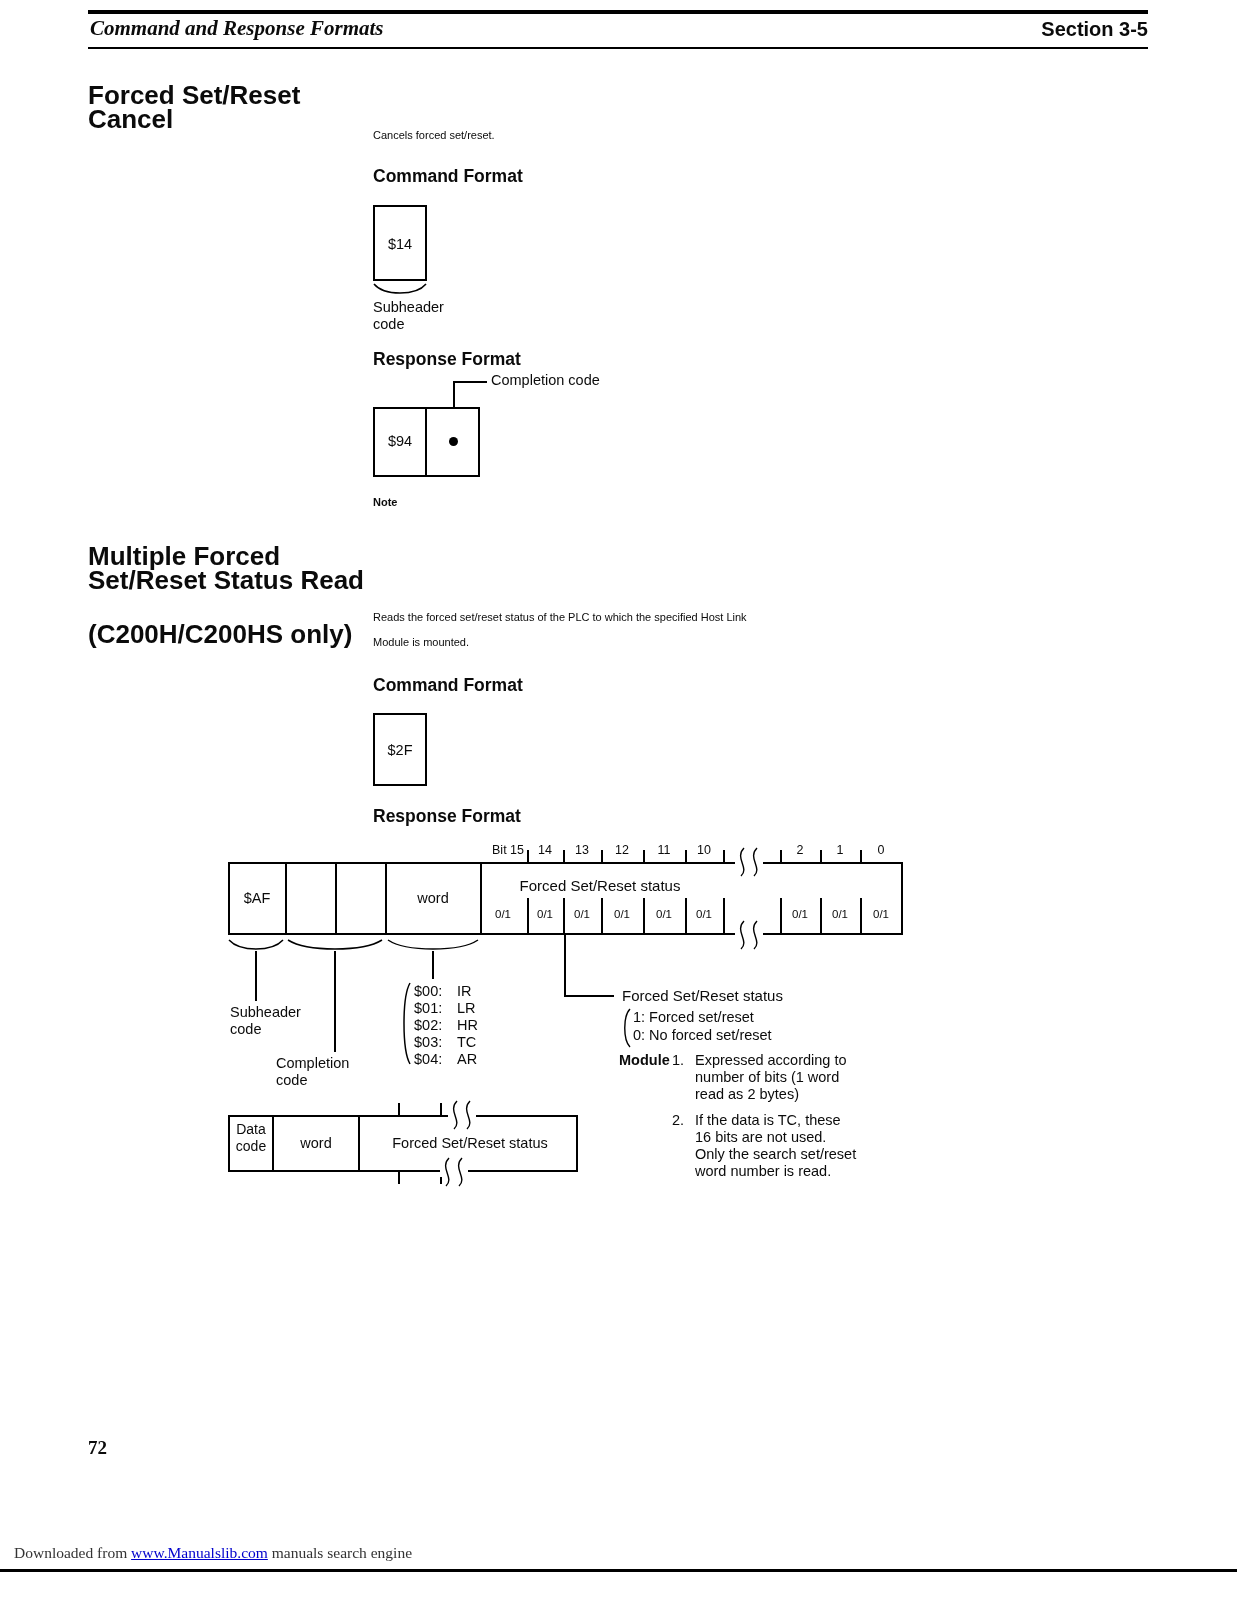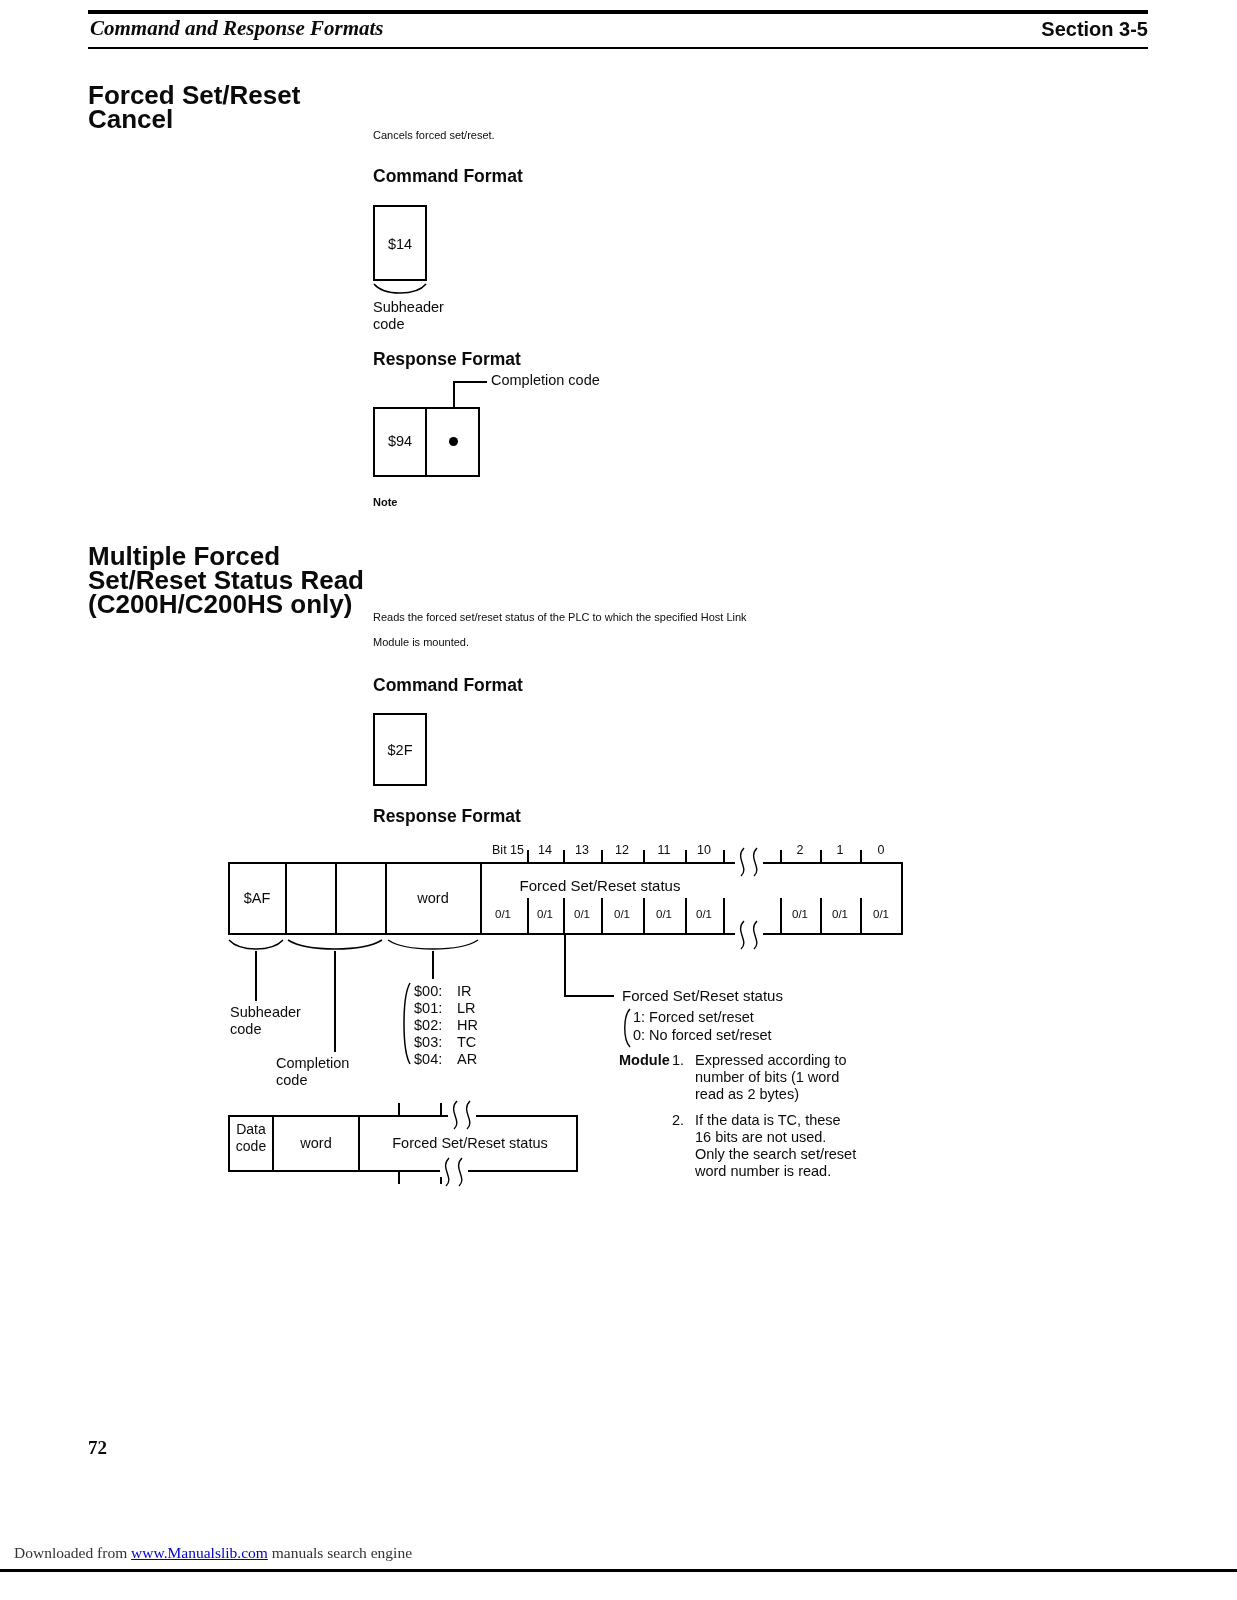--- a/index.html
+++ b/index.html
@@ -53,21 +53,21 @@
 
   <div class="rect" style="left:373px;top:407px;width:107px;height:70px"></div>
   <div class="vl" style="left:425px;top:409px;width:2px;height:66px"></div>
   <div class="t fs145 cx" style="left:400px;top:433px">$94</div>
   <div class="dot" style="left:449px;top:437px"></div>
 
   <div class="t b fs165" style="left:373px;top:496px">Note</div>
 
   <div class="t b fs195" style="left:88px;top:542px">Multiple Forced</div>
   <div class="t b fs195" style="left:88px;top:566px">Set/Reset Status Read</div>
-  <div class="t b fs195" style="left:88px;top:590px">(C200H/C200HS only)</div>
+  <div class="t b fs195" style="left:88px;top:620px">(C200H/C200HS only)</div>
 
   <div class="t fs165" style="left:373px;top:611px">Reads the forced set/reset status of the PLC to which the specified Host Link</div>
   <div class="t fs165" style="left:373px;top:636px">Module is mounted.</div>
 
   <div class="t b fs175" style="left:373px;top:675px">Command Format</div>
   <div class="rect" style="left:373px;top:713px;width:54px;height:73px"></div>
   <div class="t fs145 cx" style="left:400px;top:742px">$2F</div>
 
   <div class="t b fs175" style="left:373px;top:806px">Response Format</div>
 

